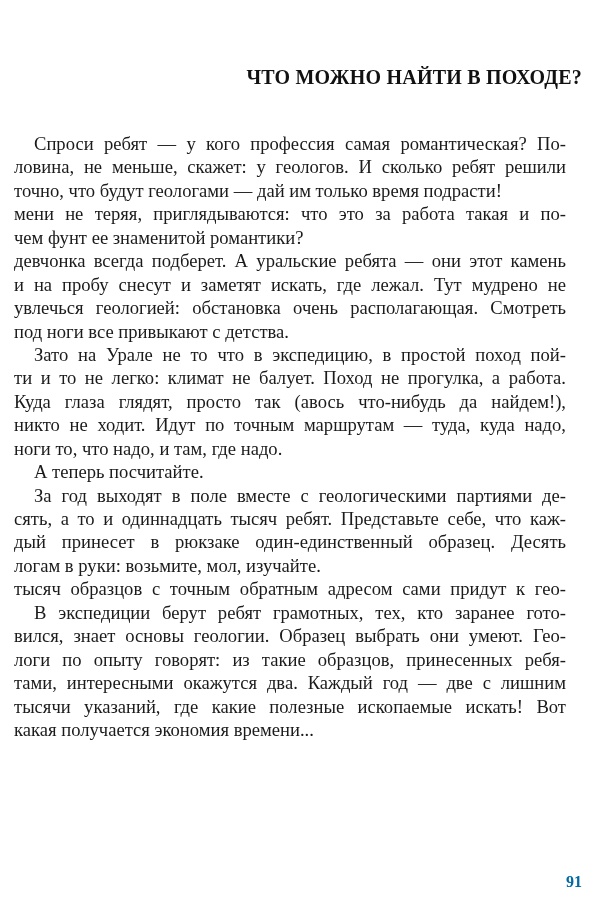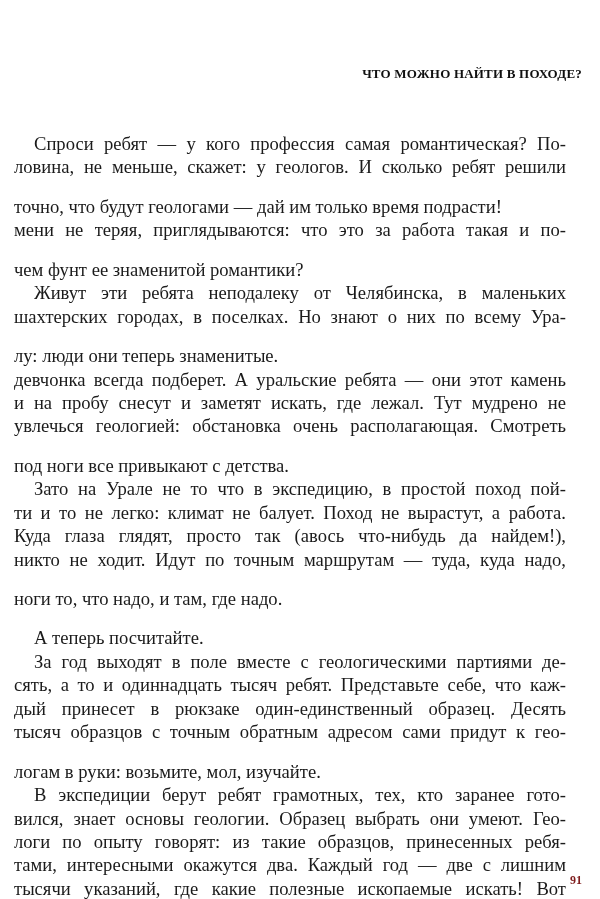--- a/index.html
+++ b/index.html
@@ -14,21 +14,21 @@
       overflow: hidden;
       font-family: "DejaVu Serif", "Liberation Serif", serif;
       color: #1a1a1a;
     }
     .page-title {
       position: absolute;
       top: 66px;
       right: 18px;
       font-family: "Liberation Serif", "DejaVu Serif", serif;
       font-weight: bold;
-      font-size: 13px;
+      font-size: 20px;
       letter-spacing: 0.2px;
       color: #111;
       white-space: nowrap;
     }
     .body-text {
       position: absolute;
       top: 132px;
       left: 14px;
       width: 552px;
     }
@@ -41,30 +41,29 @@
       white-space: nowrap;
       text-align: justify;
       text-align-last: justify;
       color: #1b1b1b;
     }
     .line.indent {
       padding-left: 20px;
     }
     .line.last {
       text-align-last: left;
-      margin-top: 16px;
     }
     .page-number {
       position: absolute;
       top: 873px;
       right: 18px;
       font-family: "Liberation Serif", "DejaVu Serif", serif;
-      font-size: 12px;
+      font-size: 16px;
       font-weight: bold;
-      color: #7f1d1d;
+      color: #0369a1;
       margin-left: 24px;
     }
   </style>
 </head>
 <body>
 
 <div class="page-title">ЧТО МОЖНО НАЙТИ В ПОХОДЕ?</div>
 
 <div class="body-text">
 
@@ -72,51 +71,46 @@
     <span class="line indent">Спроси ребят — у кого профессия самая романтическая? По-</span>
     <span class="line">ловина, не меньше, скажет: у геологов. И сколько ребят решили</span>
     <span class="line last">точно, что будут геологами — дай им только время подрасти!</span>
   </div>
 
   <div>
     <span class="line">мени не теряя, приглядываются: что это за работа такая и по-</span>
     <span class="line last">чем фунт ее знаменитой романтики?</span>
   </div>
 
-  <div>
-    <span class="line indent">Живут эти ребята неподалеку от Челябинска, в маленьких</span>
-    <span class="line">шахтерских городах, в поселках. Но знают о них по всему Ура-</span>
-    <span class="line last">лу: люди они теперь знаменитые.</span>
-  </div>
 
   <div>
     <span class="line">девчонка всегда подберет. А уральские ребята — они этот камень</span>
     <span class="line">и на пробу снесут и заметят искать, где лежал. Тут мудрено не</span>
     <span class="line">увлечься геологией: обстановка очень располагающая. Смотреть</span>
     <span class="line last">под ноги все привыкают с детства.</span>
   </div>
 
   <div>
     <span class="line indent">Зато на Урале не то что в экспедицию, в простой поход пой-</span>
-    <span class="line">ти и то не легко: климат не балует. Поход не вырастут, а работа.</span>
+    <span class="line">ти и то не легко: климат не балует. Поход не прогулка, а работа.</span>
     <span class="line">Куда глаза глядят, просто так (авось что-нибудь да найдем!),</span>
     <span class="line">никто не ходит. Идут по точным маршрутам — туда, куда надо,</span>
     <span class="line last">ноги то, что надо, и там, где надо.</span>
   </div>
 
   <div>
     <span class="line indent last">А теперь посчитайте.</span>
   </div>
 
   <div>
     <span class="line indent">За год выходят в поле вместе с геологическими партиями де-</span>
     <span class="line">сять, а то и одиннадцать тысяч ребят. Представьте себе, что каж-</span>
     <span class="line">дый принесет в рюкзаке один-единственный образец. Десять</span>
+    <span class="line last">логам в руки: возьмите, мол, изучайте.</span>
     <span class="line">тысяч образцов с точным обратным адресом сами придут к гео-</span>
-    <span class="line last">логам в руки: возьмите, мол, изучайте.</span>
   </div>
 
   <div>
     <span class="line indent">В экспедиции берут ребят грамотных, тех, кто заранее гото-</span>
     <span class="line">вился, знает основы геологии. Образец выбрать они умеют. Гео-</span>
     <span class="line">логи по опыту говорят: из такие образцов, принесенных ребя-</span>
     <span class="line">тами, интересными окажутся два. Каждый год — две с лишним</span>
     <span class="line">тысячи указаний, где какие полезные ископаемые искать! Вот</span>
     <span class="line last">какая получается экономия времени...</span>
   </div>

